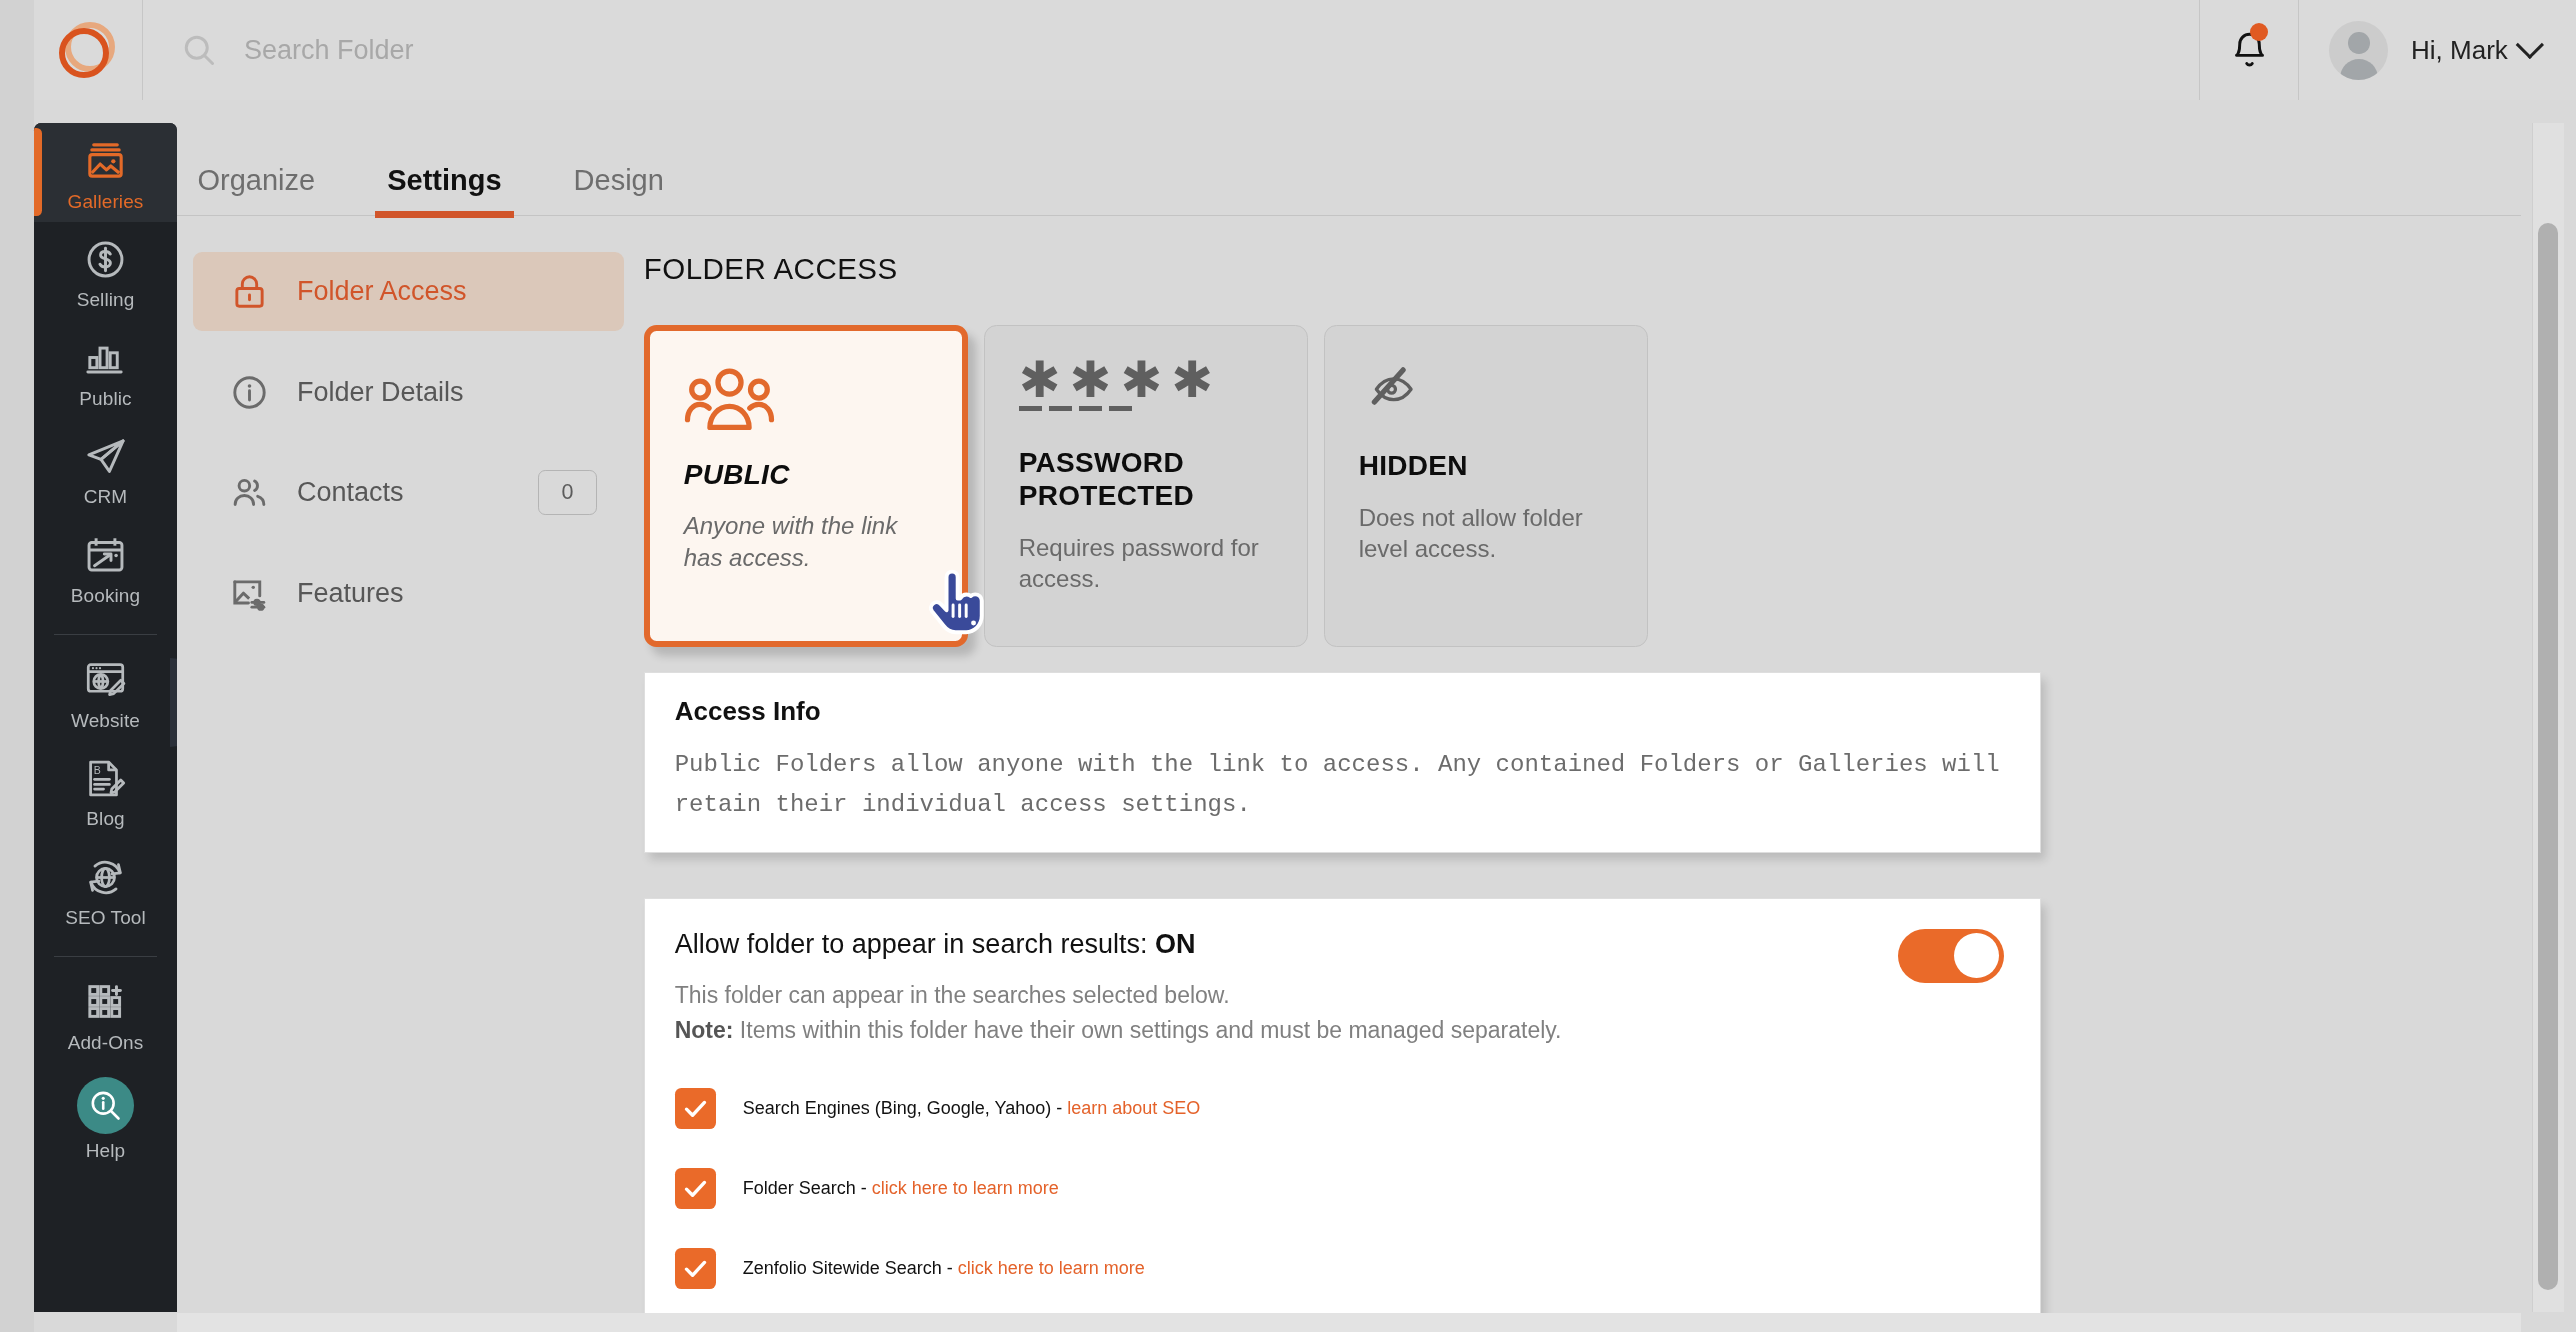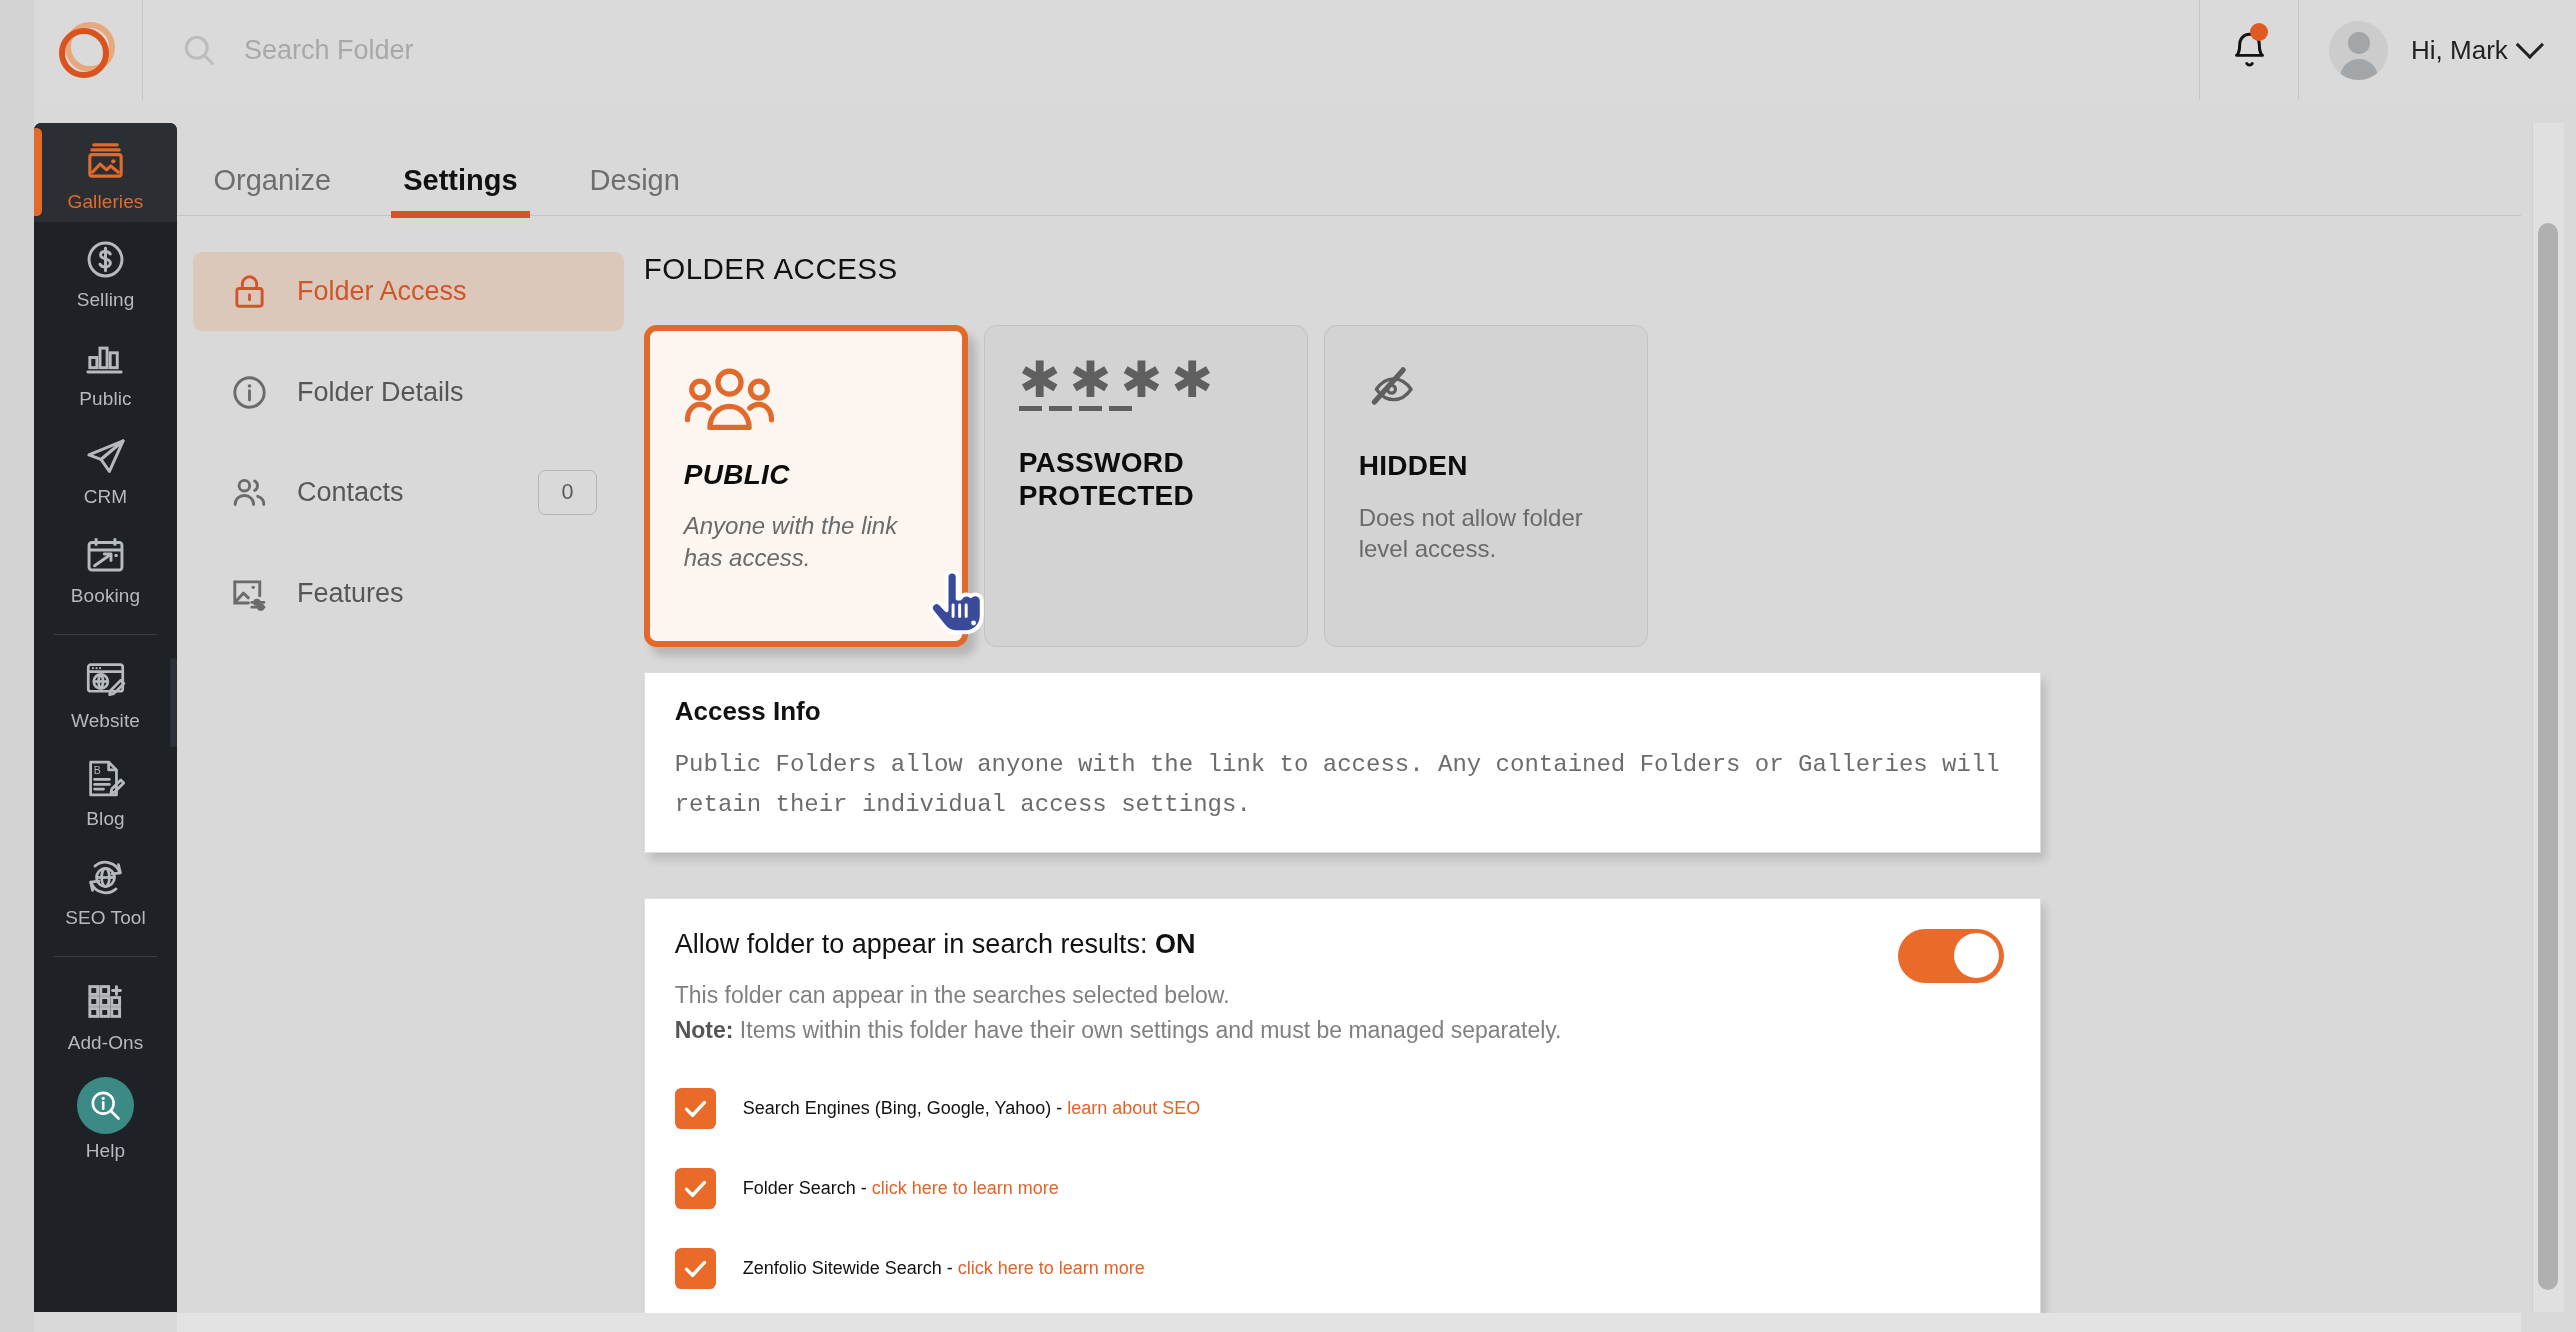--- a/index.html
+++ b/index.html
@@ -78,21 +78,21 @@
   }
   .nav-collapse {
     position: absolute; left: 170px; top: 658px; width: 38px; height: 89px;
     background: #2b3039; border-radius: 0 45px 45px 0;
     display: flex; align-items: center; justify-content: center; cursor: pointer;
   }
   .nav-collapse .c { width: 14.3px; height: 14.3px; border-right: 3.6px solid #d4d8dd; border-top: 3.6px solid #d4d8dd; transform: rotate(45deg); margin-left: -3.6px; }
 
   
   .content { position: absolute; left: 177px; top: 123px; right: 55px; bottom: 21.5px; background: #d9d9d9; }
-  .tabs { display: flex; align-items: flex-end; height: 93px; padding-left: 24px; border-bottom: 1.8px solid #c4c4c4; }
+  .tabs { display: flex; align-items: flex-end; height: 93px; padding-left: 8px; border-bottom: 1.8px solid #c4c4c4; }
   .tab { font-size: 29px; color: #6e6e6e; padding: 0 12.5px 18px; margin-right: 47px; cursor: pointer; position: relative; }
   .tab.active { color: #111; font-weight: bold; }
   .tab.active::after { content: ""; position: absolute; left: 0; right: 0; bottom: -2.7px; height: 6.3px; background: #d1552a; }
 
   .body-row { display: flex; padding-top: 36px; }
   .settings-menu { width: 447px; padding-left: 16px; }
   .menu-item {
     display: flex; align-items: center; height: 79px; padding: 0 27px 0 36px;
     border-radius: 9px; cursor: pointer; margin-bottom: 21.5px;
   }
@@ -409,20 +409,21 @@
             <div class="card-ico">
               <div class="astk">✱✱✱✱</div>
               <div class="astk-gaps">
                   <i></i>
                   <i></i>
                   <i></i>
                   <i></i>
                 </div>
             </div>
             <div class="card-title">PASSWORD PROTECTED</div>
+            <div class="card-desc">Requires password for access.</div>
           </div>
 
           <div class="card">
             <svg class="card-ico" viewBox="0 0 26 20" fill="none" stroke="#5f5f5f" stroke-width="1.5">
               <path d="M4 10.4c2.2-3.2 5-4.8 8-4.8s5.8 1.6 8 4.8c-2.2 3.2-5 4.8-8 4.8s-5.8-1.6-8-4.8z" stroke-linejoin="round" transform="scale(.62) translate(4,4)"></path>
               <circle cx="11" cy="10.4" r="1.8" transform="scale(.62) translate(4,4)"></circle>
               <line x1="4.4" y1="12.6" x2="12.6" y2="3.4" stroke-linecap="round"></line>
             </svg>
             <div class="card-title">HIDDEN</div>
             <div class="card-desc">Does not allow folder level access.</div>

